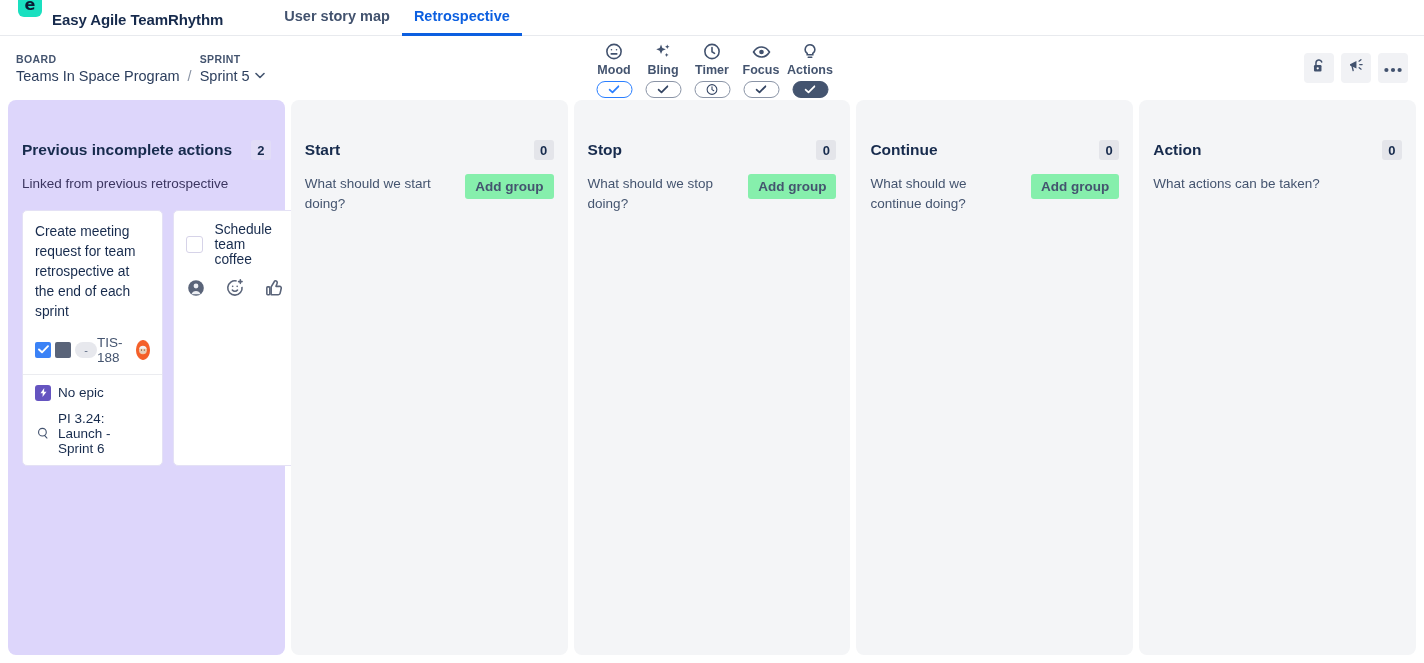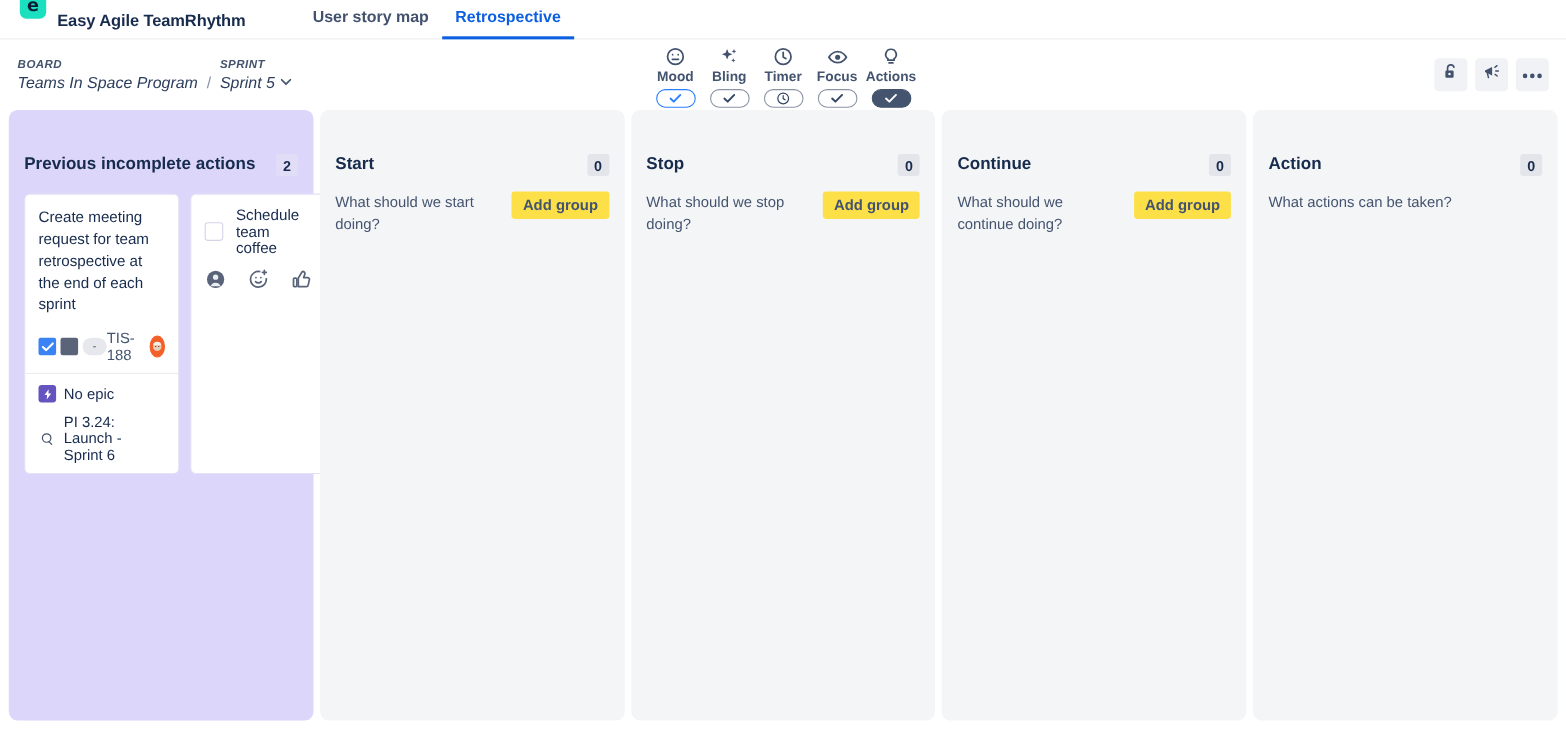--- a/index.html
+++ b/index.html
@@ -39,21 +39,21 @@
   .tab.active { color: #0c5fe0; border-bottom-color: #0c5fe0; }
 
   
   .subheader {
     height: 64px; background: #fff;
     display: flex; align-items: center;
     position: relative;
     padding: 0 16px;
   }
   .crumbs { display: flex; align-items: flex-start; gap: 0; }
-  .crumb-col { display: flex; flex-direction: column; font-style: italic; }
+  .crumb-col { display: flex; flex-direction: column; }
   .crumb-label {
     font-size: 10.5px; font-weight: bold; color: #44546f;
     letter-spacing: 0.4px; margin-bottom: 3px;
   }
   .crumb-value { font-size: 14.5px; color: #2c3e5d; }
   .crumb-sep { font-size: 14.5px; color: #8993a4; margin: 0 8px; align-self: flex-end; padding-bottom: 0px;}
   .sprint-col { margin-left: 0; }
   .sprint-val { display: flex; align-items: center; gap: 5px; cursor: pointer; }
   .chev { font-size: 10px; color: #44546f; }
 
@@ -107,21 +107,21 @@
     flex: 0 0 auto;
   }
   .col.highlight .col-count { background: #e2ddf7; }
   .col-sub {
     margin-top: 14px;
     display: flex; align-items: flex-start; justify-content: space-between; gap: 10px;
   }
   .col-prompt { font-size: 13.5px; color: #44546f; line-height: 1.5; }
   .addgroup {
     font-size: 13.5px; font-weight: bold; color: #44546f;
-    background: #fde047; border-radius: 3px;
+    background: #86efac; border-radius: 3px;
     padding: 5px 10px; cursor: pointer; white-space: nowrap;
     flex: 0 0 auto;
     margin-left: 17px;
   }
   .col.highlight .col-prompt { color: #3b3560; }
 
   
   .cards { margin-top: 16px; display: flex; flex-direction: row; gap: 10px; }
   .card {
     background: #fff; border: 1px solid #e4e1f5; border-radius: 5px;
@@ -310,20 +310,23 @@
     </div>
   </div>
 </div>
 
 <div class="board">
 
   <div class="col highlight">
     <div class="col-head">
       <div class="col-title">Previous incomplete actions</div>
       <div class="col-count">2</div>
+    </div>
+    <div class="col-sub">
+      <div class="col-prompt">Linked from previous retrospective</div>
     </div>
 
     <div class="cards">
 
       <div class="card">
         <div class="card-text">Create meeting request for team retrospective at the end of each sprint</div>
         <div class="card-meta">
           <div class="meta-left">
             <div class="chk">
               <svg width="11" height="9" viewBox="0 0 11 9">

